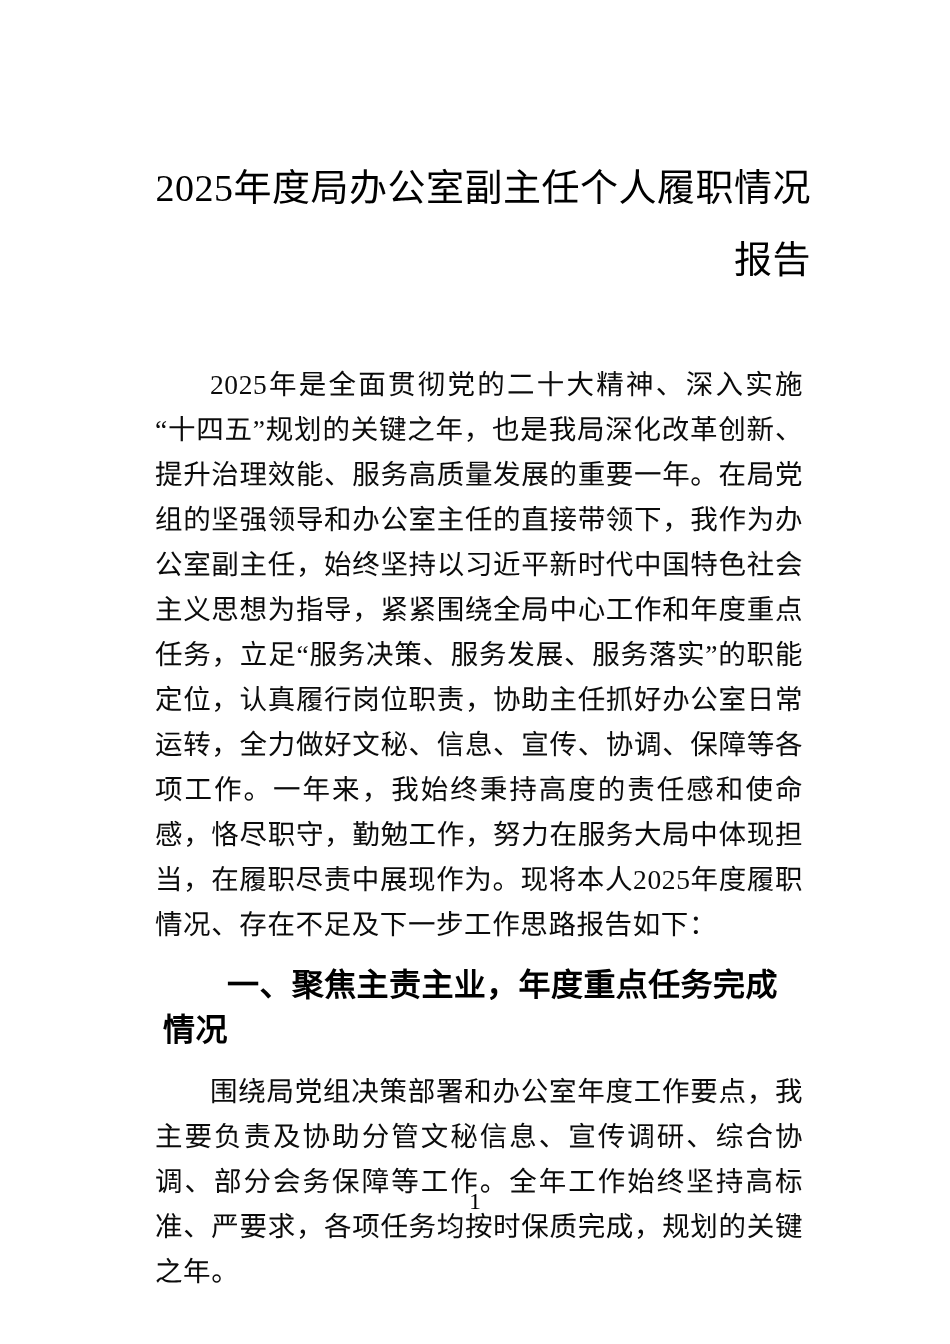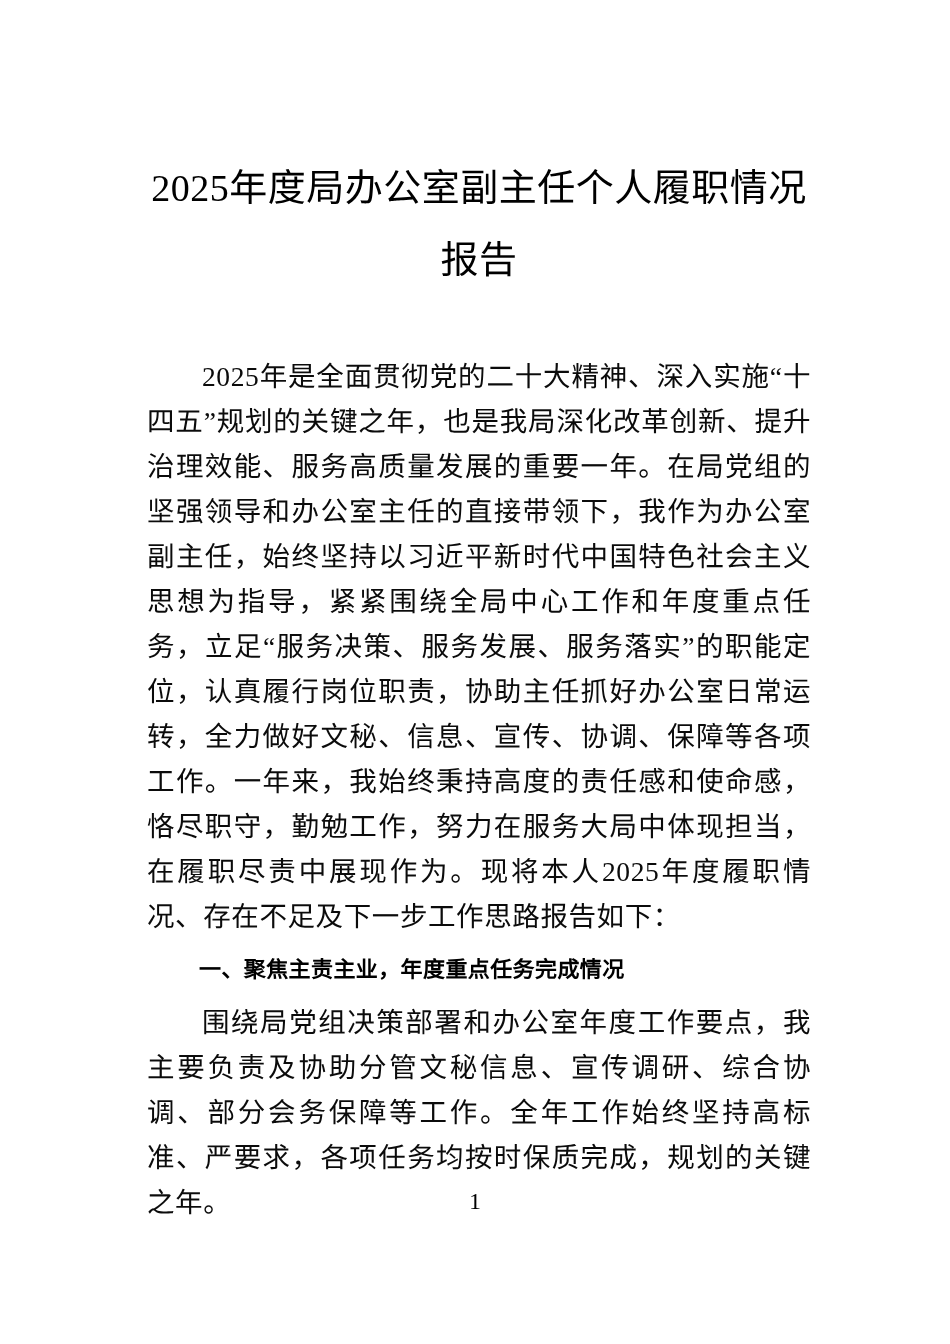--- a/index.html
+++ b/index.html
@@ -24,49 +24,49 @@
     top: 0;
     width: 664px;
   }
 
   .doc-title {
     font-family: "Liberation Serif", "DejaVu Serif", serif;
     font-size: 38px;
     line-height: 72px;
     font-weight: 400;
     color: #000000;
-    text-align: center;
+    text-align: right;
     margin: 0;
     padding-top: 152px;
     letter-spacing: 0.5px;
   }
 
   .para {
     font-family: "Liberation Serif", "DejaVu Serif", serif;
     font-size: 27.5px;
     line-height: 45px;
     color: #0b0b0b;
-    margin: 0;
+    margin: 8px;
     text-align: justify;
     text-justify: inter-ideograph;
     text-indent: 2em;
     letter-spacing: 0.6px;
   }
 
   .para-first {
     padding-top: 58px;
   }
 
   .heading-1 {
     font-family: "Liberation Sans", "DejaVu Sans", sans-serif;
-    font-size: 22px;
+    font-size: 32px;
     line-height: 45px;
     font-weight: bold;
     color: #000000;
-    margin: 8px;
+    margin: 16px;
     text-indent: 2em;
     letter-spacing: 0.4px;
   }
 
   .heading-2 {
     font-family: "Liberation Serif", "DejaVu Serif", serif;
     font-size: 27.5px;
     line-height: 45px;
     font-weight: 400;
     color: #0b0b0b;

